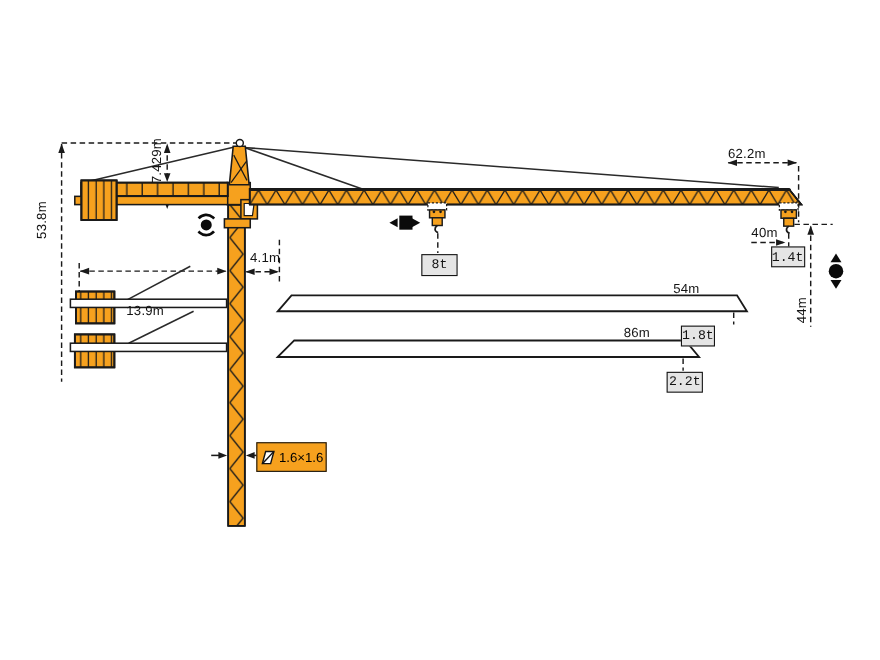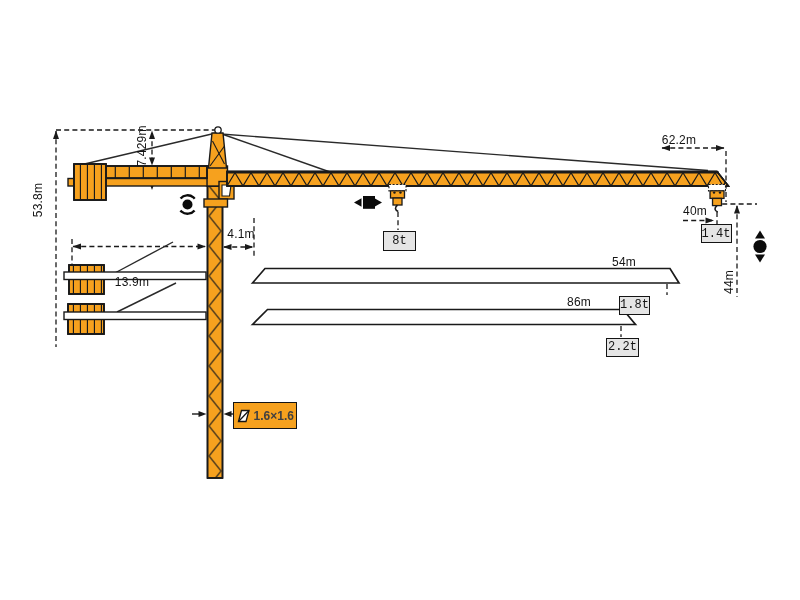--- a/index.html
+++ b/index.html
@@ -6,21 +6,21 @@
   #stage{position:relative;width:800px;height:600px;background:#ffffff;overflow:hidden;
          font-family:"Liberation Sans",sans-serif;}
   #craneSvg{position:absolute;left:0;top:0;z-index:1;}
   .lbl{position:absolute;z-index:2;font-size:12px;color:#141414;white-space:nowrap;
        transform:translate(-50%,-50%);letter-spacing:.2px;}
   .lbl.rot{transform:translate(-50%,-50%) rotate(-90deg);}
   .val-box{position:absolute;z-index:2;background:#e5e5e5;border:1.7px solid #141414;
        display:flex;align-items:center;justify-content:center;font-size:12px;color:#141414;font-family:Liberation Mono, monospace;}
   .section-box{position:absolute;z-index:2;background:#F6A11E;border:1.9px solid #141414;
        display:flex;align-items:center;justify-content:center;gap:3px;font-size:12px;
-       font-weight:bold;color:#404040;}
+       font-weight:normal;color:#000000;}
 </style>
 </head>
 <body>
 
 <div id="stage">
 
 <svg id="craneSvg" width="800" height="600" viewBox="0 0 800 600">
   <defs>
     <pattern id="jibTri" x="227" y="172" width="16" height="14" patternUnits="userSpaceOnUse">
       <path d="M0,14 L8,0.8 L16,14" fill="none" stroke="#1A1A1A" stroke-width="1.2"></path>

